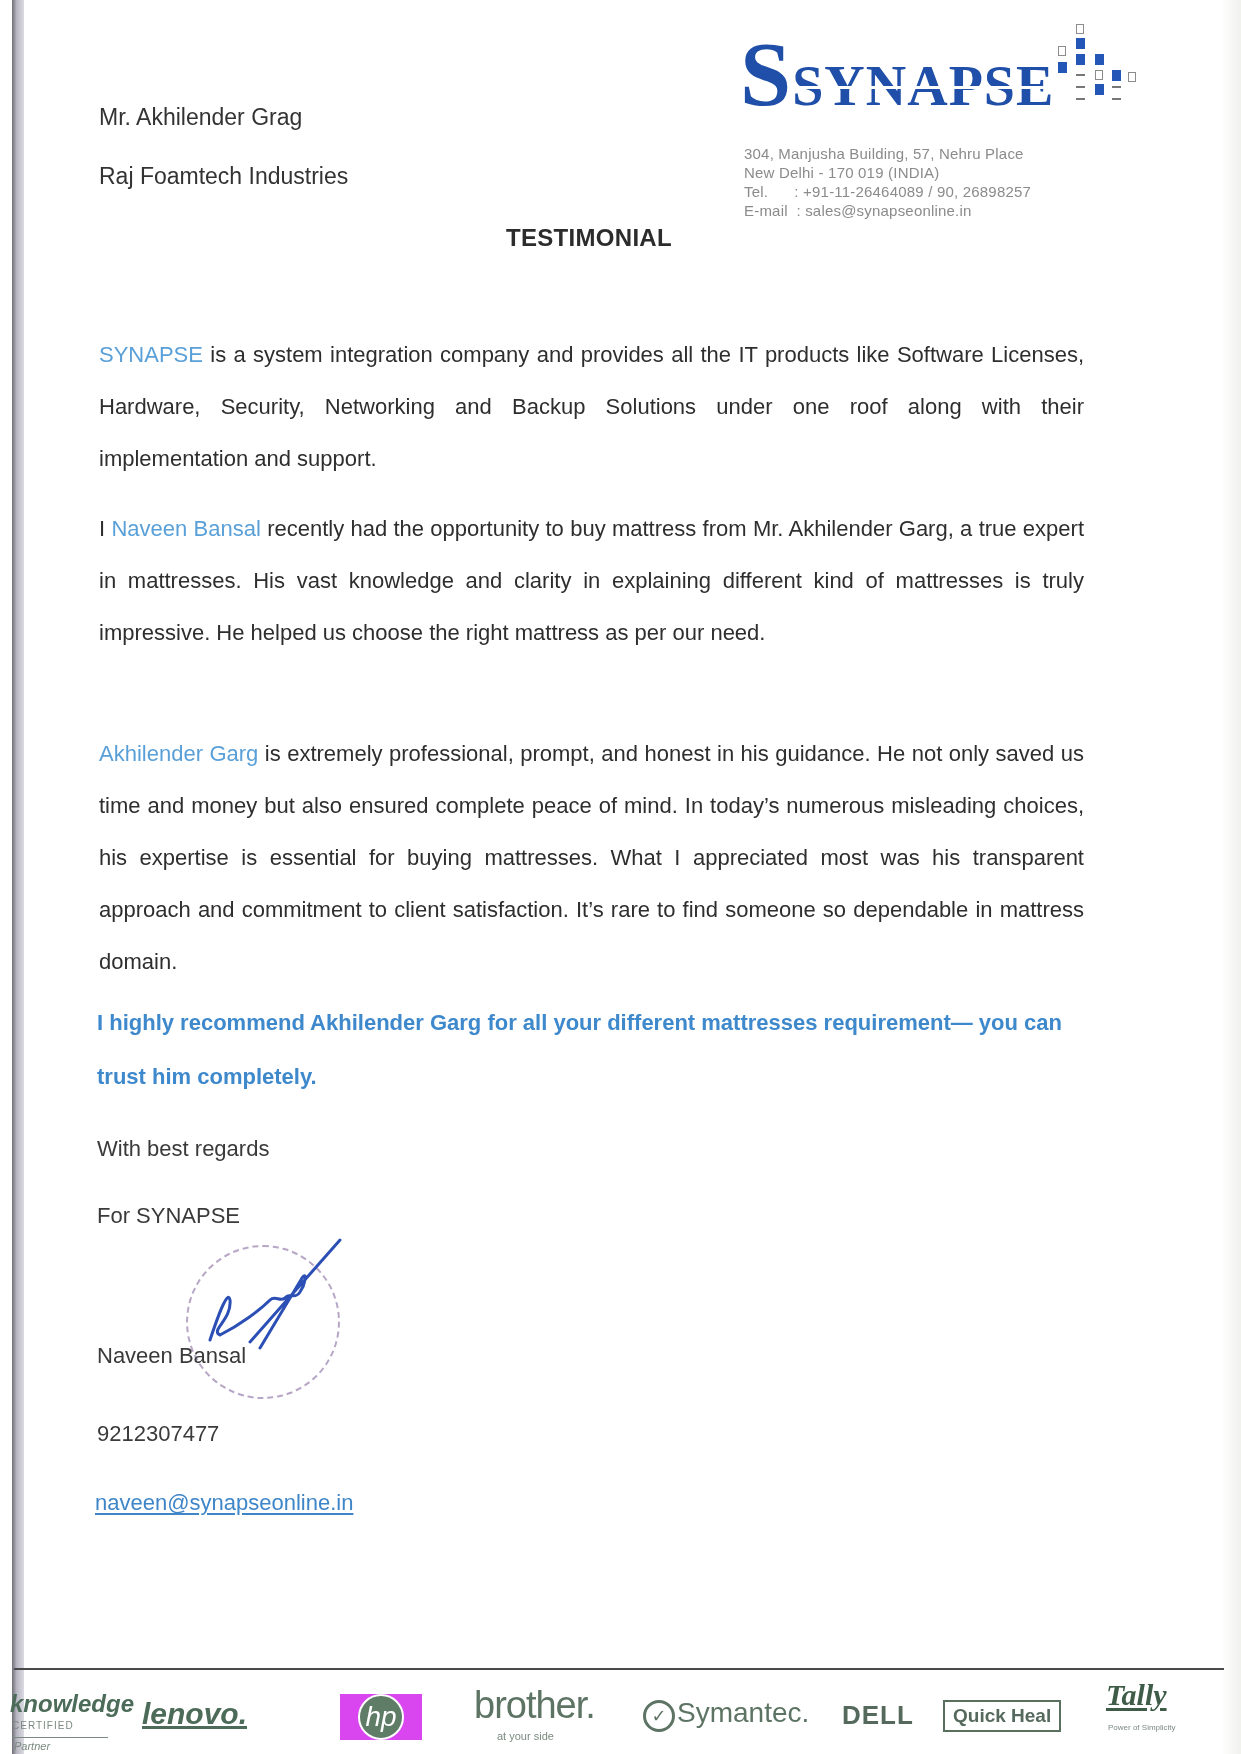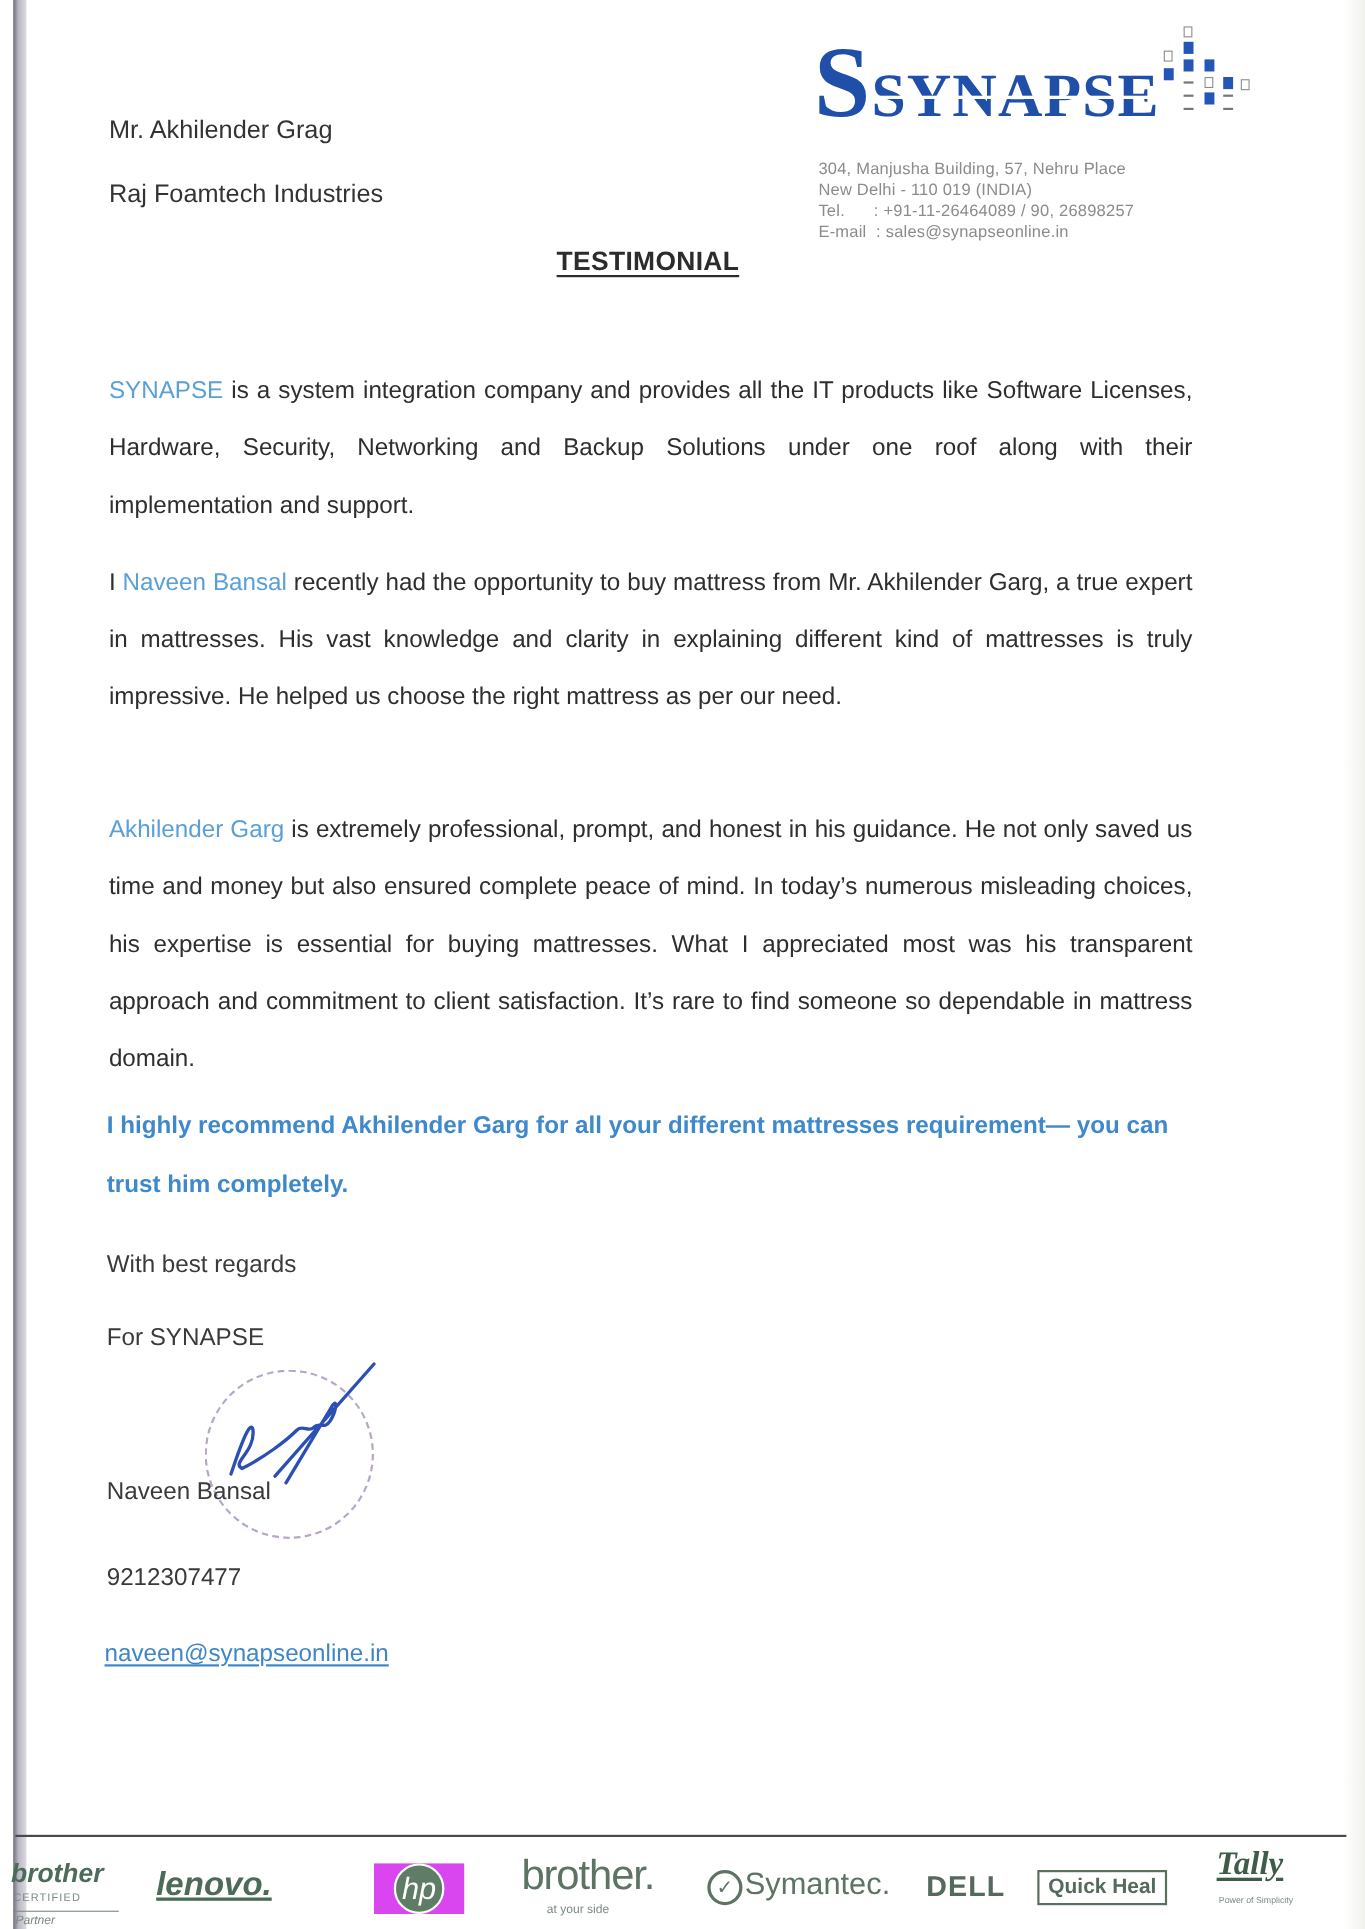--- a/index.html
+++ b/index.html
@@ -40,21 +40,21 @@
 
     .address {
       left: 744px; top: 144px; font-size: 15px; line-height: 19px;
       color: #8b8b8b; white-space: pre; letter-spacing: 0.2px;
     }
 
     
     .recipient { left: 99px; font-size: 23px; color: #333; }
     .title {
       left: 506px; top: 224px; font-size: 24px; font-weight: bold;
-      color: #2c2c2c; text-decoration: underline; text-underline-offset: 5px;
+      color: #2c2c2c; text-underline-offset: 5px;
       letter-spacing: 0.3px;
     }
 
     
     .para {
       left: 99px; width: 985px; font-size: 22px; line-height: 52px;
       color: #2e2e2e; text-align: justify; text-align-last: left;
     }
     .hl { color: #5aa0d8; }
     .rec {
@@ -132,21 +132,21 @@
   <div class="cell dash" style="left:24px;top:62px;"></div>
   <div class="cell dash" style="left:24px;top:74px;"></div>
   <div class="cell fill" style="left:43px;top:30px;"></div>
   <div class="cell empty" style="left:43px;top:46px;"></div>
   <div class="cell fill" style="left:43px;top:60px;"></div>
   <div class="cell fill" style="left:60px;top:46px;"></div>
   <div class="cell dash" style="left:60px;top:62px;"></div>
   <div class="cell dash" style="left:60px;top:74px;"></div>
   <div class="cell empty" style="left:76px;top:48px;"></div>
 </div>
-<div class="abs address"><div>304, Manjusha Building, 57, Nehru Place</div><div>New Delhi - 110 019 (INDIA)</div><div>Tel.      : +91-11-26464089 / 90, 26898257</div><div>E-mail  : sales@synapseonline.in</div></div>
+<div class="abs address"><div>304, Manjusha Building, 57, Nehru Place</div><div>New Delhi - 170 019 (INDIA)</div><div>Tel.      : +91-11-26464089 / 90, 26898257</div><div>E-mail  : sales@synapseonline.in</div></div>
 
 <div class="abs recipient" style="top:104px;">Mr. Akhilender Grag</div>
 <div class="abs recipient" style="top:163px;">Raj  Foamtech Industries</div>
 
 <div class="abs title">TESTIMONIAL</div>
 
 <div class="abs para" style="top:329px;"><span class="hl">SYNAPSE</span><span> is a system integration company and provides all the IT products like Software Licenses, Hardware, Security, Networking and Backup Solutions under one roof along with their implementation and support.</span></div>
 
 <div class="abs para" style="top:503px;"><span>I </span><span class="hl">Naveen Bansal</span><span> recently had the opportunity to buy mattress from Mr. Akhilender Garg, a true expert in mattresses. His vast knowledge and clarity in explaining different kind of mattresses is truly impressive. He helped us choose the right mattress as per our need.</span></div>
 
@@ -161,21 +161,21 @@
 <svg class="abs signature" viewBox="0 0 170 130">
   <path d="M20 110 C 30 80, 38 60, 40 70 C 42 90, 20 100, 30 105 C 50 95, 70 80, 80 70 C 85 65, 90 72, 95 68 C 100 62, 105 70, 110 62 C 115 55, 118 40, 112 48 L 70 118 M 60 112 L 150 10" fill="none" stroke="#2c4fb5" stroke-width="3" stroke-linecap="round"></path>
 </svg>
 
 <div class="abs closing" style="top:1343px;">Naveen Bansal</div>
 <div class="abs closing" style="top:1421px;">9212307477</div>
 <a class="abs email-link" href="#">naveen@synapseonline.in</a>
 
 <div class="abs footer-rule"></div>
 
-<div class="logo ms">brother</div>
+<div class="logo ms">knowledge</div>
 <div class="logo ms-sub">CERTIFIED</div>
 <div class="logo ms-rule"></div>
 <div class="logo ms-sub2">Partner</div>
 
 <div class="logo lenovo">lenovo.</div>
 
 <div class="logo hp">
   <div class="hp-ring">
       <span>hp</span>
     </div>

